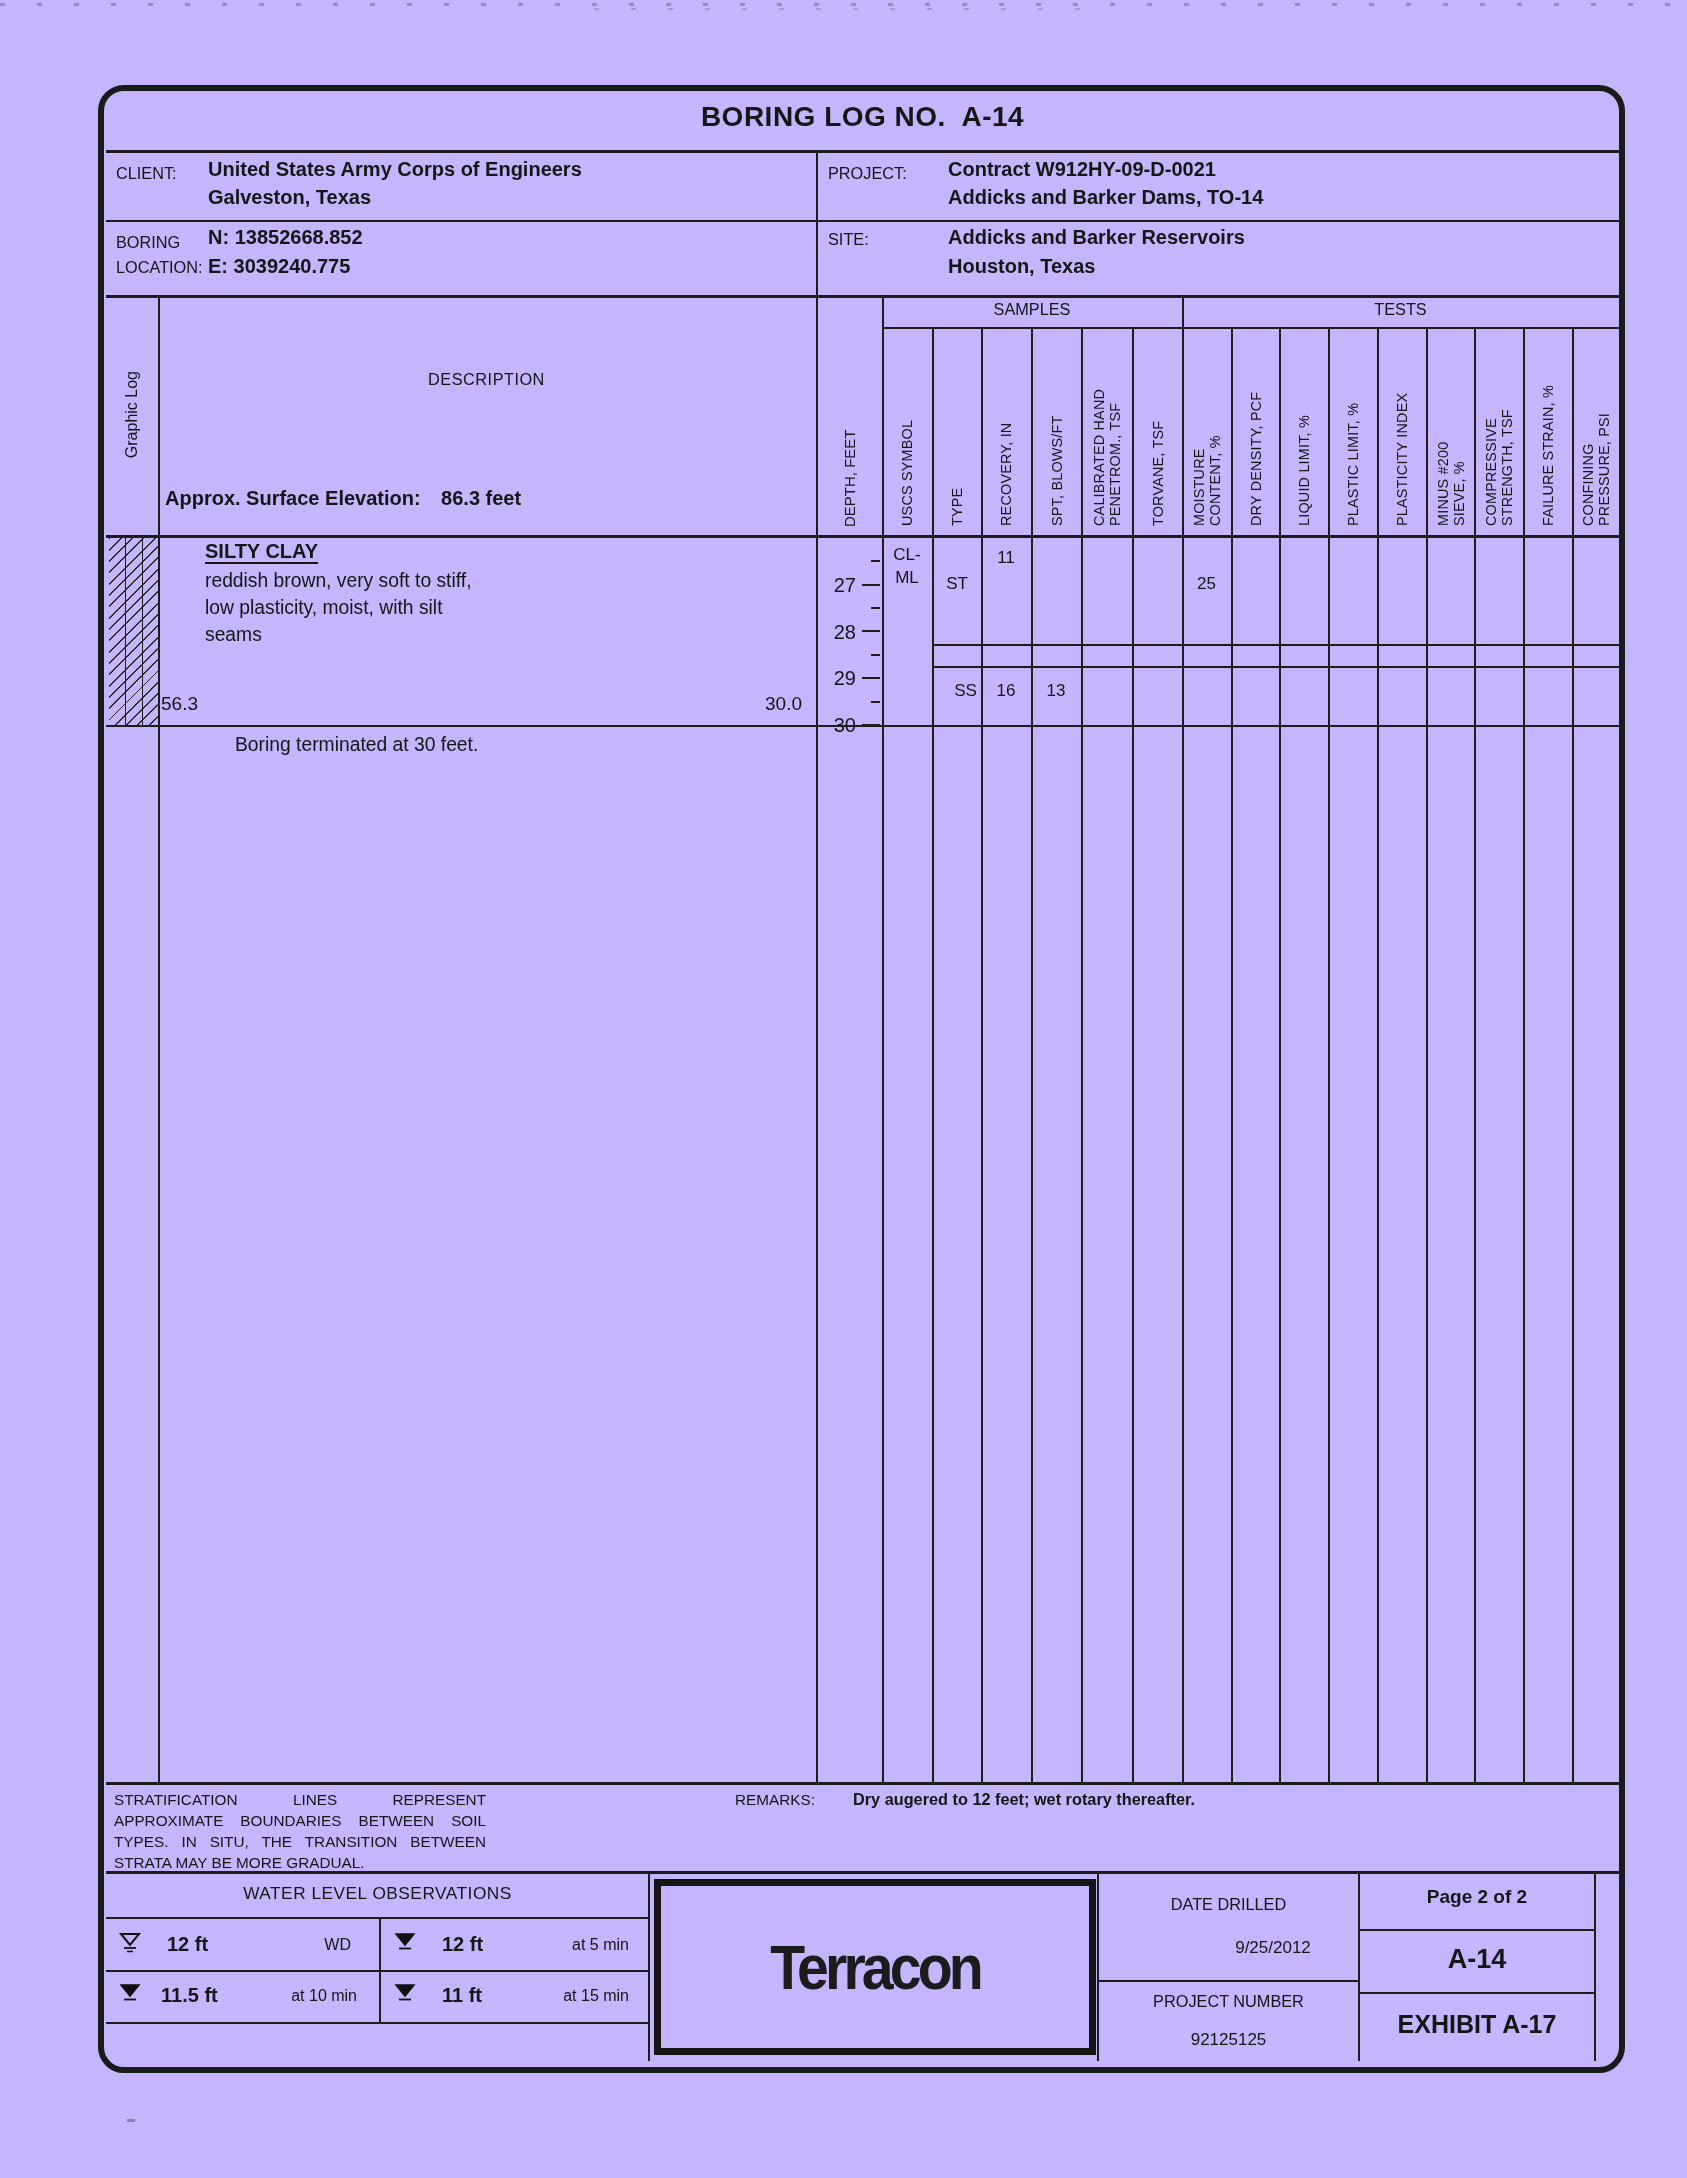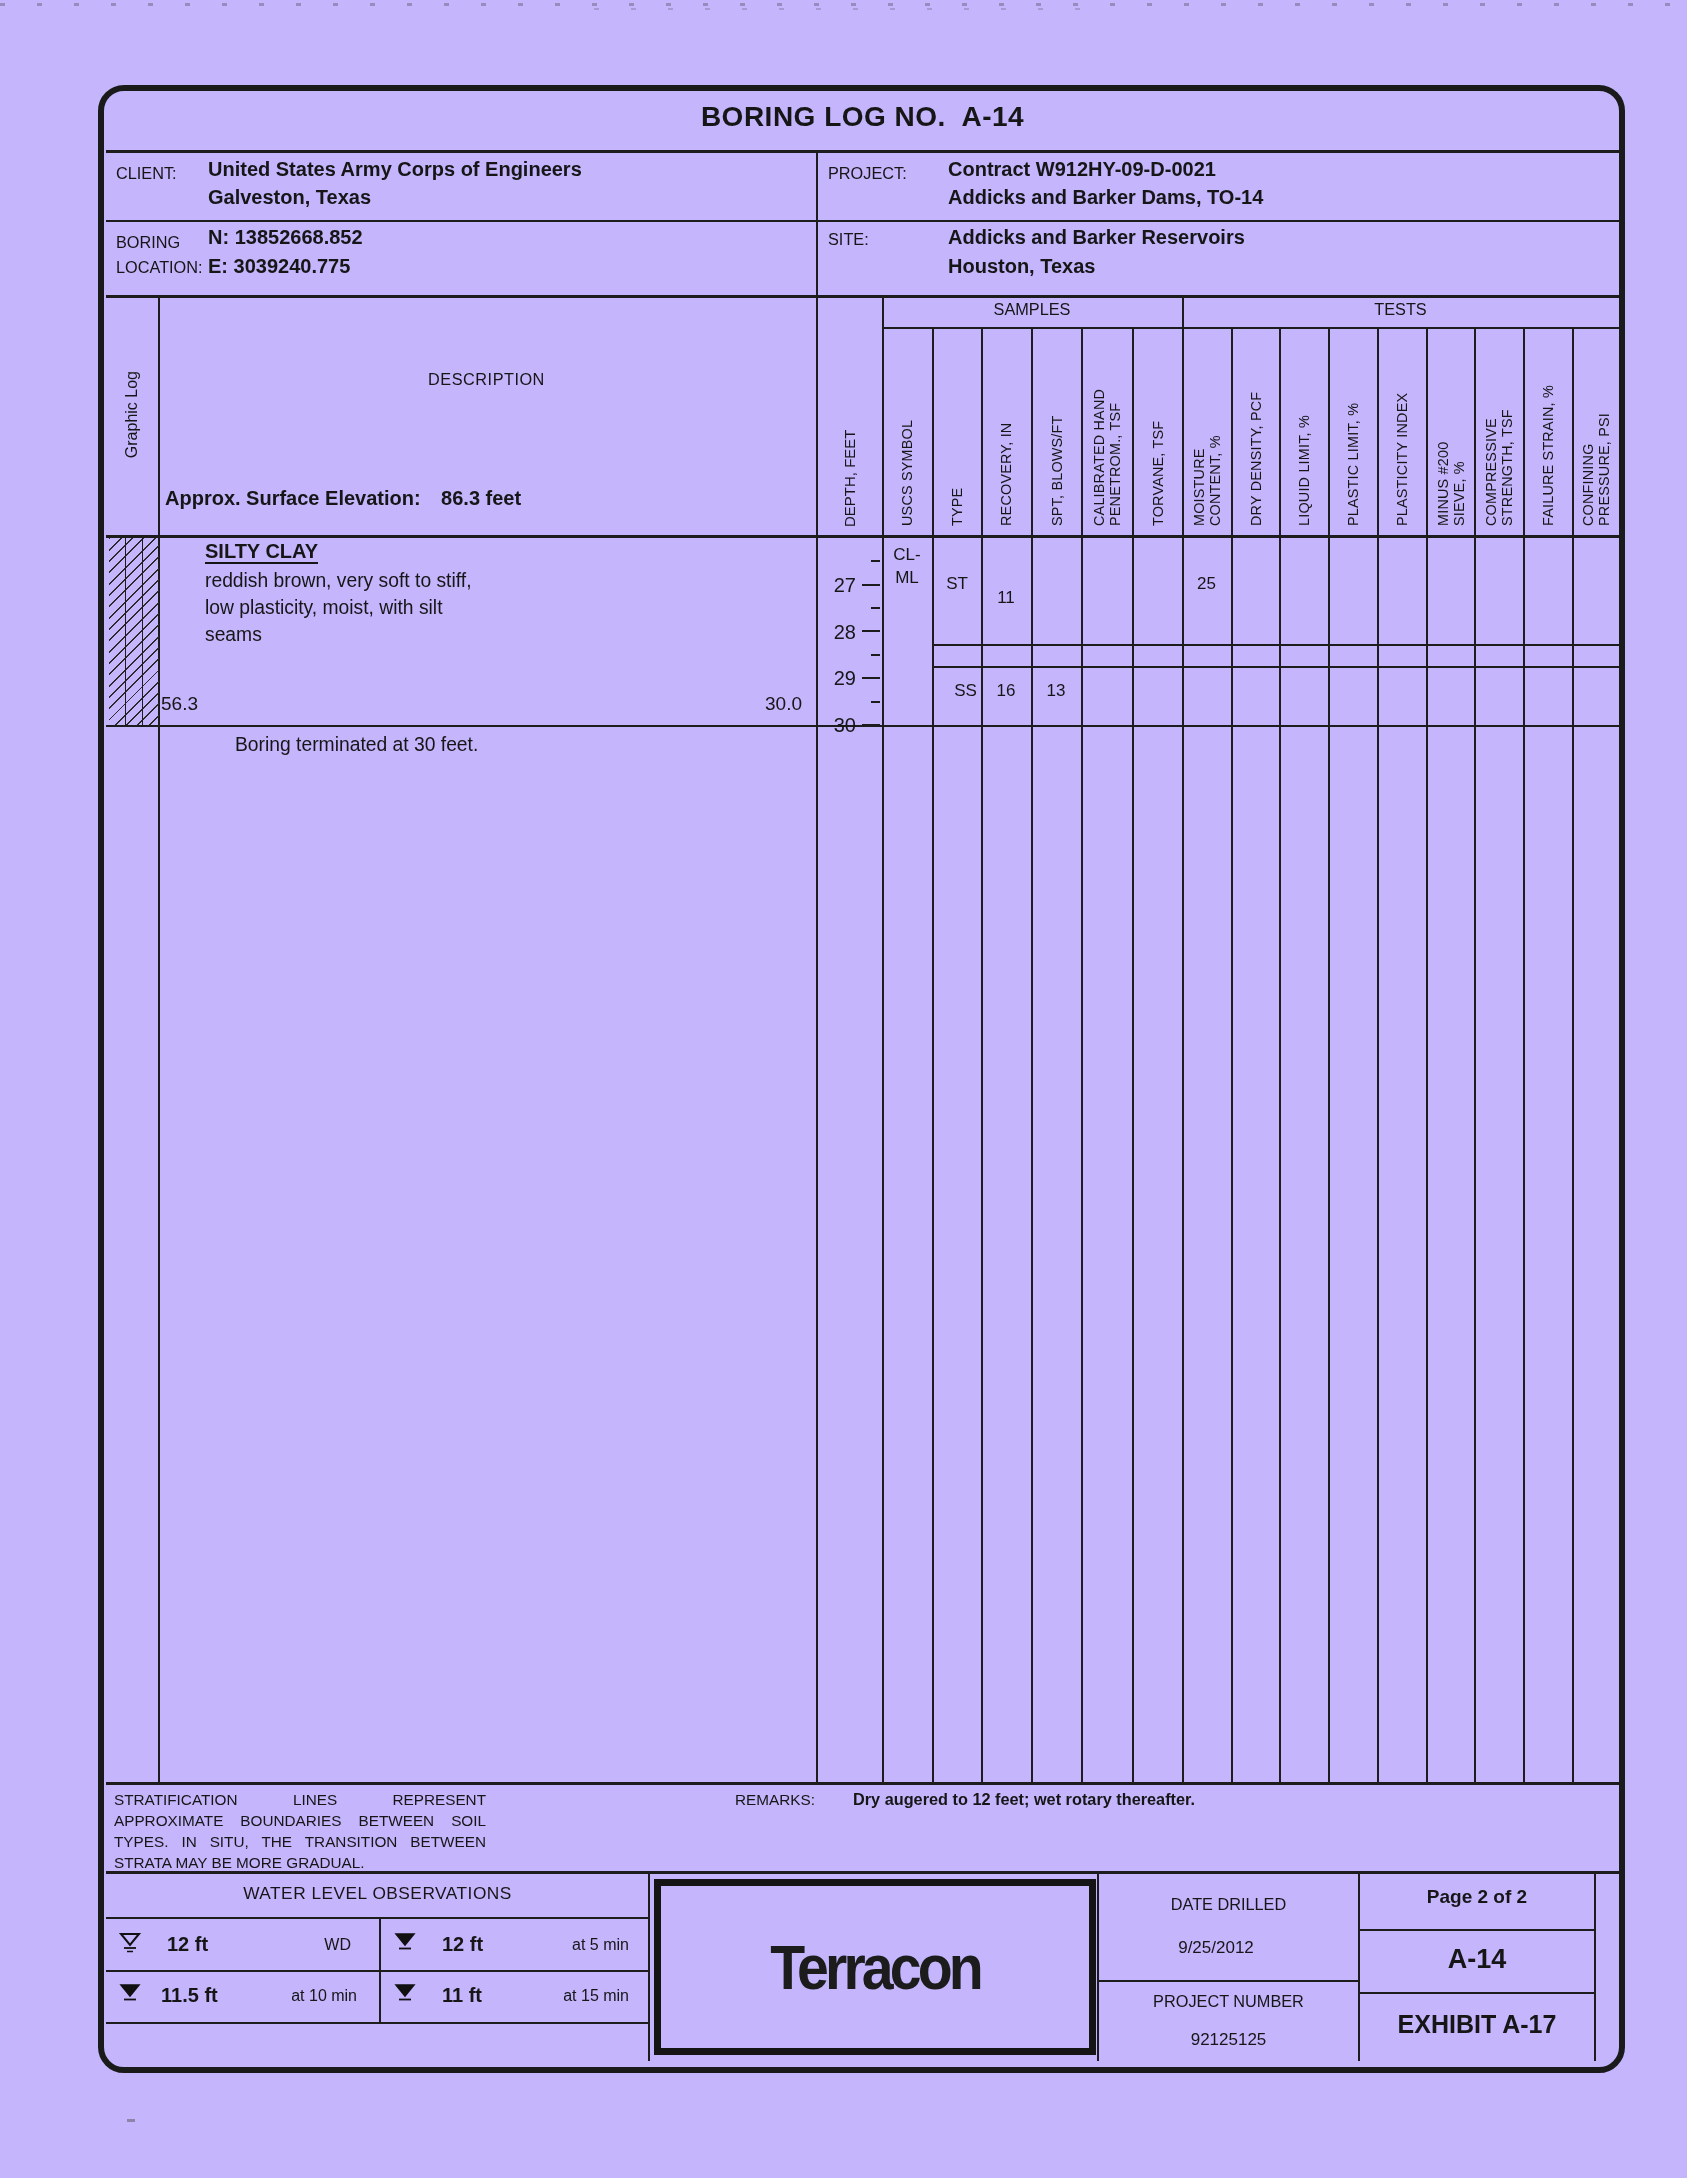--- a/index.html
+++ b/index.html
@@ -193,21 +193,21 @@
       <div class="tick-label" style="top: 177px;">30</div>
     </div>
 
   <div class="cellval pre" style="left:882px;top:543px;width:50px;line-height:23px;">CL-
 ML</div>
 
   <div class="ln" style="left:932px;top:644px;width:687px;height:1.5px;"></div>
   <div class="ln" style="left:932px;top:666px;width:687px;height:1.5px;"></div>
 
   <div class="cellval" style="left:932px;top:574px;width:50px;">ST</div>
-  <div class="cellval" style="left:981px;top:588px;width:50px;">11</div>
+  <div class="cellval" style="left:981px;top:548px;width:50px;">11</div>
   <div class="cellval" style="left:1182px;top:574px;width:49px;">25</div>
 
   <div class="cellval" style="left:932px;top:681px;width:67px;">SS</div>
   <div class="cellval" style="left:981px;top:681px;width:50px;">16</div>
   <div class="cellval" style="left:1031px;top:681px;width:50px;">13</div>
 
   <div class="ln" style="left:106px;top:1782px;width:1513px;height:3px;"></div>
   <div class="abs" style="left:114px;top:1789px;width:372px;font-size:15.3px;line-height:21px;text-align:justify;">STRATIFICATION LINES REPRESENT APPROXIMATE BOUNDARIES BETWEEN SOIL TYPES.  IN SITU, THE TRANSITION BETWEEN STRATA MAY BE MORE GRADUAL.</div>
   <div class="abs" style="left:735px;top:1791px;font-size:15.3px;">REMARKS:</div>
   <div class="abs bold" style="left:853px;top:1790px;font-size:16.3px;">Dry augered to 12 feet; wet rotary thereafter.</div>
@@ -255,21 +255,21 @@
   </div>
 
   <div class="abs" style="left:654px;top:1879px;width:428px;height:162px;border:7px solid #151515;
               display:flex;align-items:center;justify-content:center;">
     <span id="logo-text">Terracon</span>
   </div>
 
   <div class="ln" style="left:1097px;top:1871px;width:2px;height:190px;"></div>
   <div class="ln" style="left:1358px;top:1871px;width:2px;height:190px;"></div>
   <div class="abs center" style="left:1099px;top:1895px;width:259px;font-size:16.3px;">DATE DRILLED</div>
-  <div class="abs center" style="left:1099px;top:1938px;width:234px;font-size:17px;">9/25/2012</div>
+  <div class="abs center" style="left:1156px;top:1938px;width:234px;font-size:17px;">9/25/2012</div>
   <div class="ln" style="left:1099px;top:1980px;width:259px;height:2px;"></div>
   <div class="abs center" style="left:1099px;top:1992px;width:259px;font-size:16.3px;">PROJECT NUMBER</div>
   <div class="abs center" style="left:1099px;top:2030px;width:259px;font-size:17px;">92125125</div>
 
   <div class="ln" style="left:1594px;top:1871px;width:2px;height:190px;"></div>
   <div class="abs center bold" style="left:1360px;top:1886px;width:234px;font-size:19px;">Page 2 of 2</div>
   <div class="ln" style="left:1360px;top:1929px;width:236px;height:2px;"></div>
   <div class="abs center bold" style="left:1360px;top:1944px;width:234px;font-size:27px;">A-14</div>
   <div class="ln" style="left:1360px;top:1992px;width:236px;height:2px;"></div>
   <div class="abs center bold" style="left:1360px;top:2010px;width:234px;font-size:25px;">EXHIBIT A-17</div>

